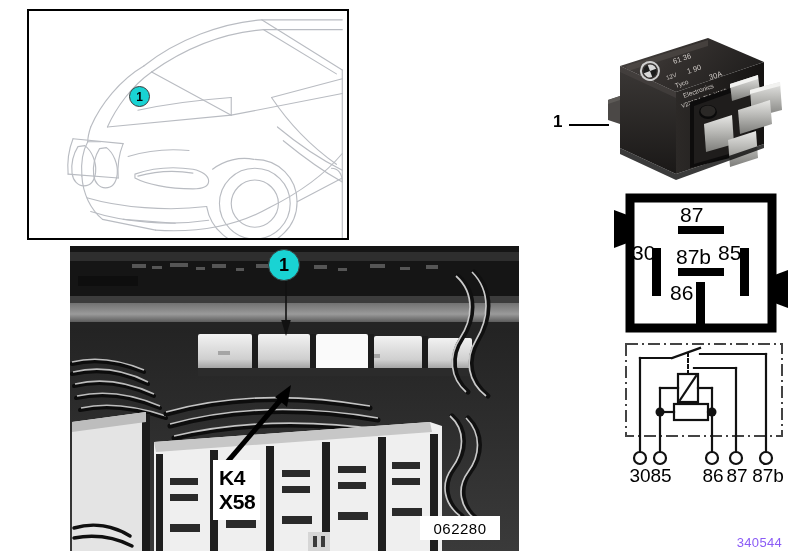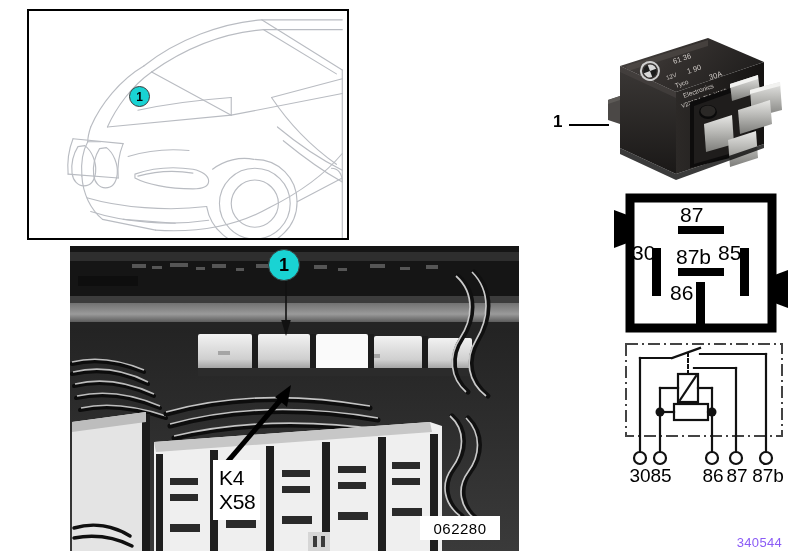--- a/index.html
+++ b/index.html
@@ -34,21 +34,21 @@
 
   
   #callout-arrow{left:281px;top:278px;width:10px;height:58px;z-index:5;}
 
   
   #k4-label{
     left:213px;top:460px;width:47px;height:60px;background:#fff;
     display:flex;flex-direction:column;align-items:flex-start;justify-content:center;
     padding-left:6px;box-sizing:border-box;z-index:7;
   }
-  #k4-label span{font-size:21px;font-weight:normal;color:#000;line-height:1.12;letter-spacing:-0.3px;}
+  #k4-label span{font-size:21px;font-weight:bold;color:#000;line-height:1.12;letter-spacing:-0.3px;}
 
   
   #k4-arrow{left:205px;top:375px;width:110px;height:95px;z-index:6;}
 
   
   #photo-number{
     left:420px;top:516px;width:80px;height:24px;background:#fff;
     display:flex;align-items:center;justify-content:center;z-index:7;
   }
   #photo-number span{font-size:15px;color:#000;letter-spacing:0.5px;}

